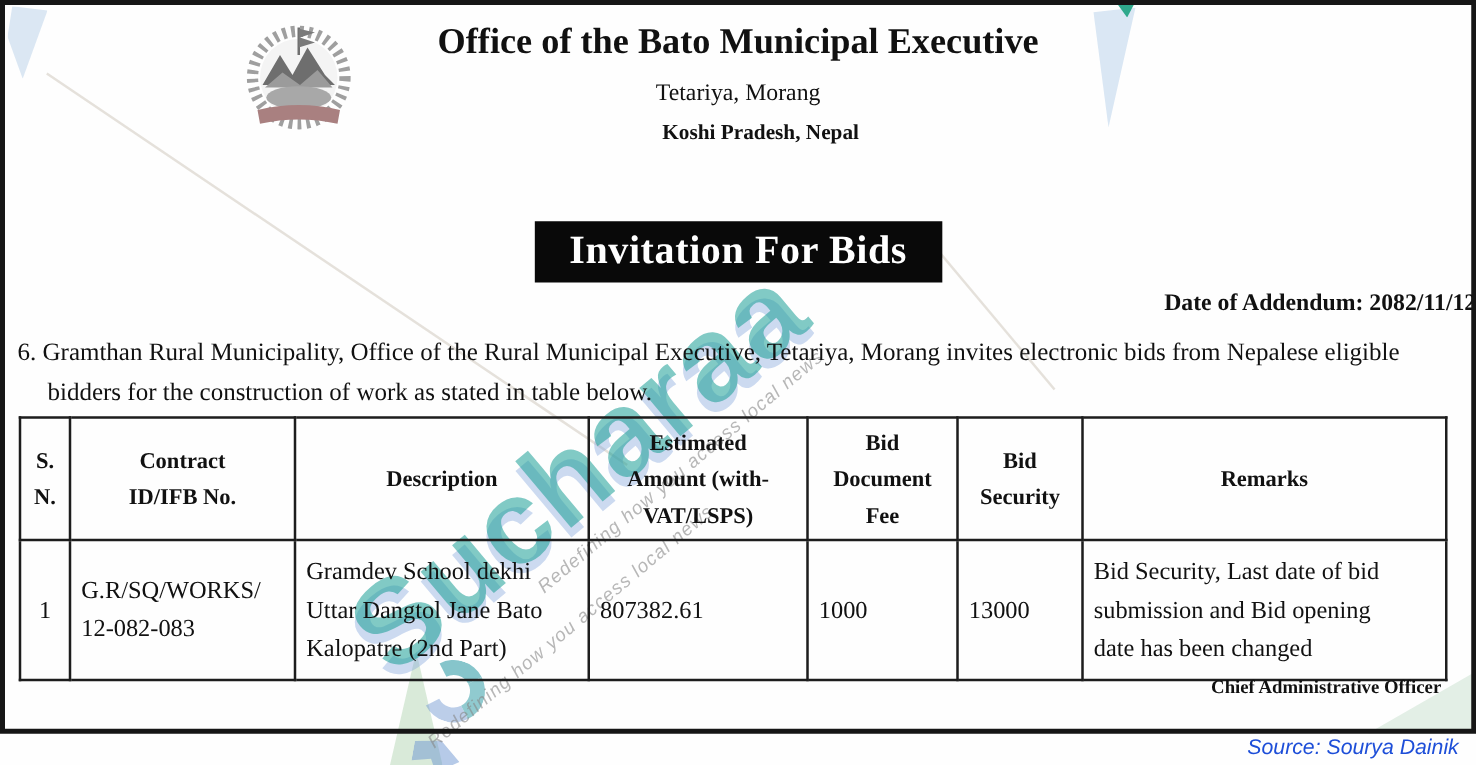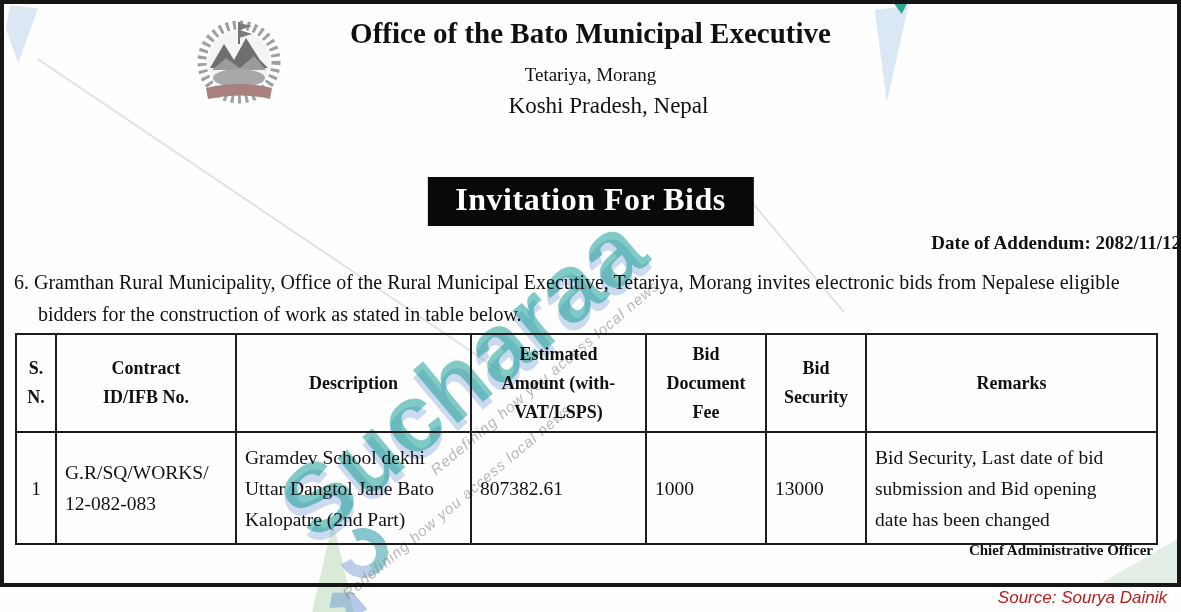--- a/index.html
+++ b/index.html
@@ -10,21 +10,21 @@
   }
   
   .frame{position:absolute;left:0;top:0;width:1181px;height:587px;
     border:4px solid #161616;box-sizing:border-box;z-index:3;pointer-events:none;}
 
   
   .head{position:absolute;left:0;top:12px;width:100%;text-align:center;z-index:2;}
   .title{font-size:33px;font-weight:bold;line-height:42px;}
   .subtitle{font-size:29px;font-weight:bold;line-height:42px;}
   .addr1{font-size:19px;font-weight:normal;line-height:30px;margin-top:6px;}
-  .addr2{font-size:23px;font-weight:normal;line-height:32px;margin-left:36px;}
+  .addr2{font-size:17px;font-weight:bold;line-height:32px;margin-left:36px;}
   .logo{position:absolute;left:188px;top:10px;width:102px;height:96px;z-index:2;}
 
   .banner{position:absolute;top:177px;left:50%;transform:translateX(-50%);
     background:#090909;color:#fff;font-size:32px;font-weight:bold;
     padding:4px 28px 8px;z-index:2;letter-spacing:.5px;}
   .addendum{position:absolute;top:232px;left:0;width:100%;text-align:right;
     font-size:19px;font-weight:bold;z-index:2;}
 
   .intro{position:absolute;top:267px;left:14px;right:12px;font-size:20px;
     line-height:31.5px;white-space:pre-line;padding-left:24px;text-indent:-24px;z-index:2;}
@@ -35,21 +35,21 @@
   table.bids th,table.bids td{border:2px solid #1d1d1d;white-space:pre-line;background:transparent;}
   table.bids th{font-size:18px;font-weight:bold;text-align:center;
     vertical-align:middle;height:92px;line-height:29px;padding:2px 4px;}
   table.bids td{font-size:19.5px;font-weight:normal;text-align:left;
     vertical-align:middle;height:102px;line-height:31px;padding:4px 8px;}
   table.bids td.c-sn{text-align:center;padding:4px 2px;}
 
   .signature{position:absolute;top:542px;right:28px;font-size:15px;
     font-weight:bold;z-index:2;}
   .source{position:absolute;top:588px;right:14px;z-index:4;
-    font-family:"Liberation Sans",sans-serif;font-style:italic;font-size:17px;color:#b91c1c;}
+    font-family:"Liberation Sans",sans-serif;font-style:italic;font-size:17px;color:#1d4ed8;}
 
   
   .wm-word{position:absolute;left:325px;top:458px;z-index:1;
     font-family:"Liberation Sans",sans-serif;font-weight:bold;font-size:96px;
     line-height:96px;letter-spacing:1px;color:rgba(26,158,150,.55);
     text-shadow:-5px 6px 0 rgba(130,165,220,.40);
     transform:rotate(-40deg);transform-origin:0 100%;white-space:nowrap;}
   .wm-tag{position:absolute;z-index:1;font-family:"Liberation Sans",sans-serif;
     font-style:italic;font-size:15px;color:rgba(135,135,135,.60);
     transform:rotate(-40deg);transform-origin:0 100%;white-space:nowrap;letter-spacing:1px;}

